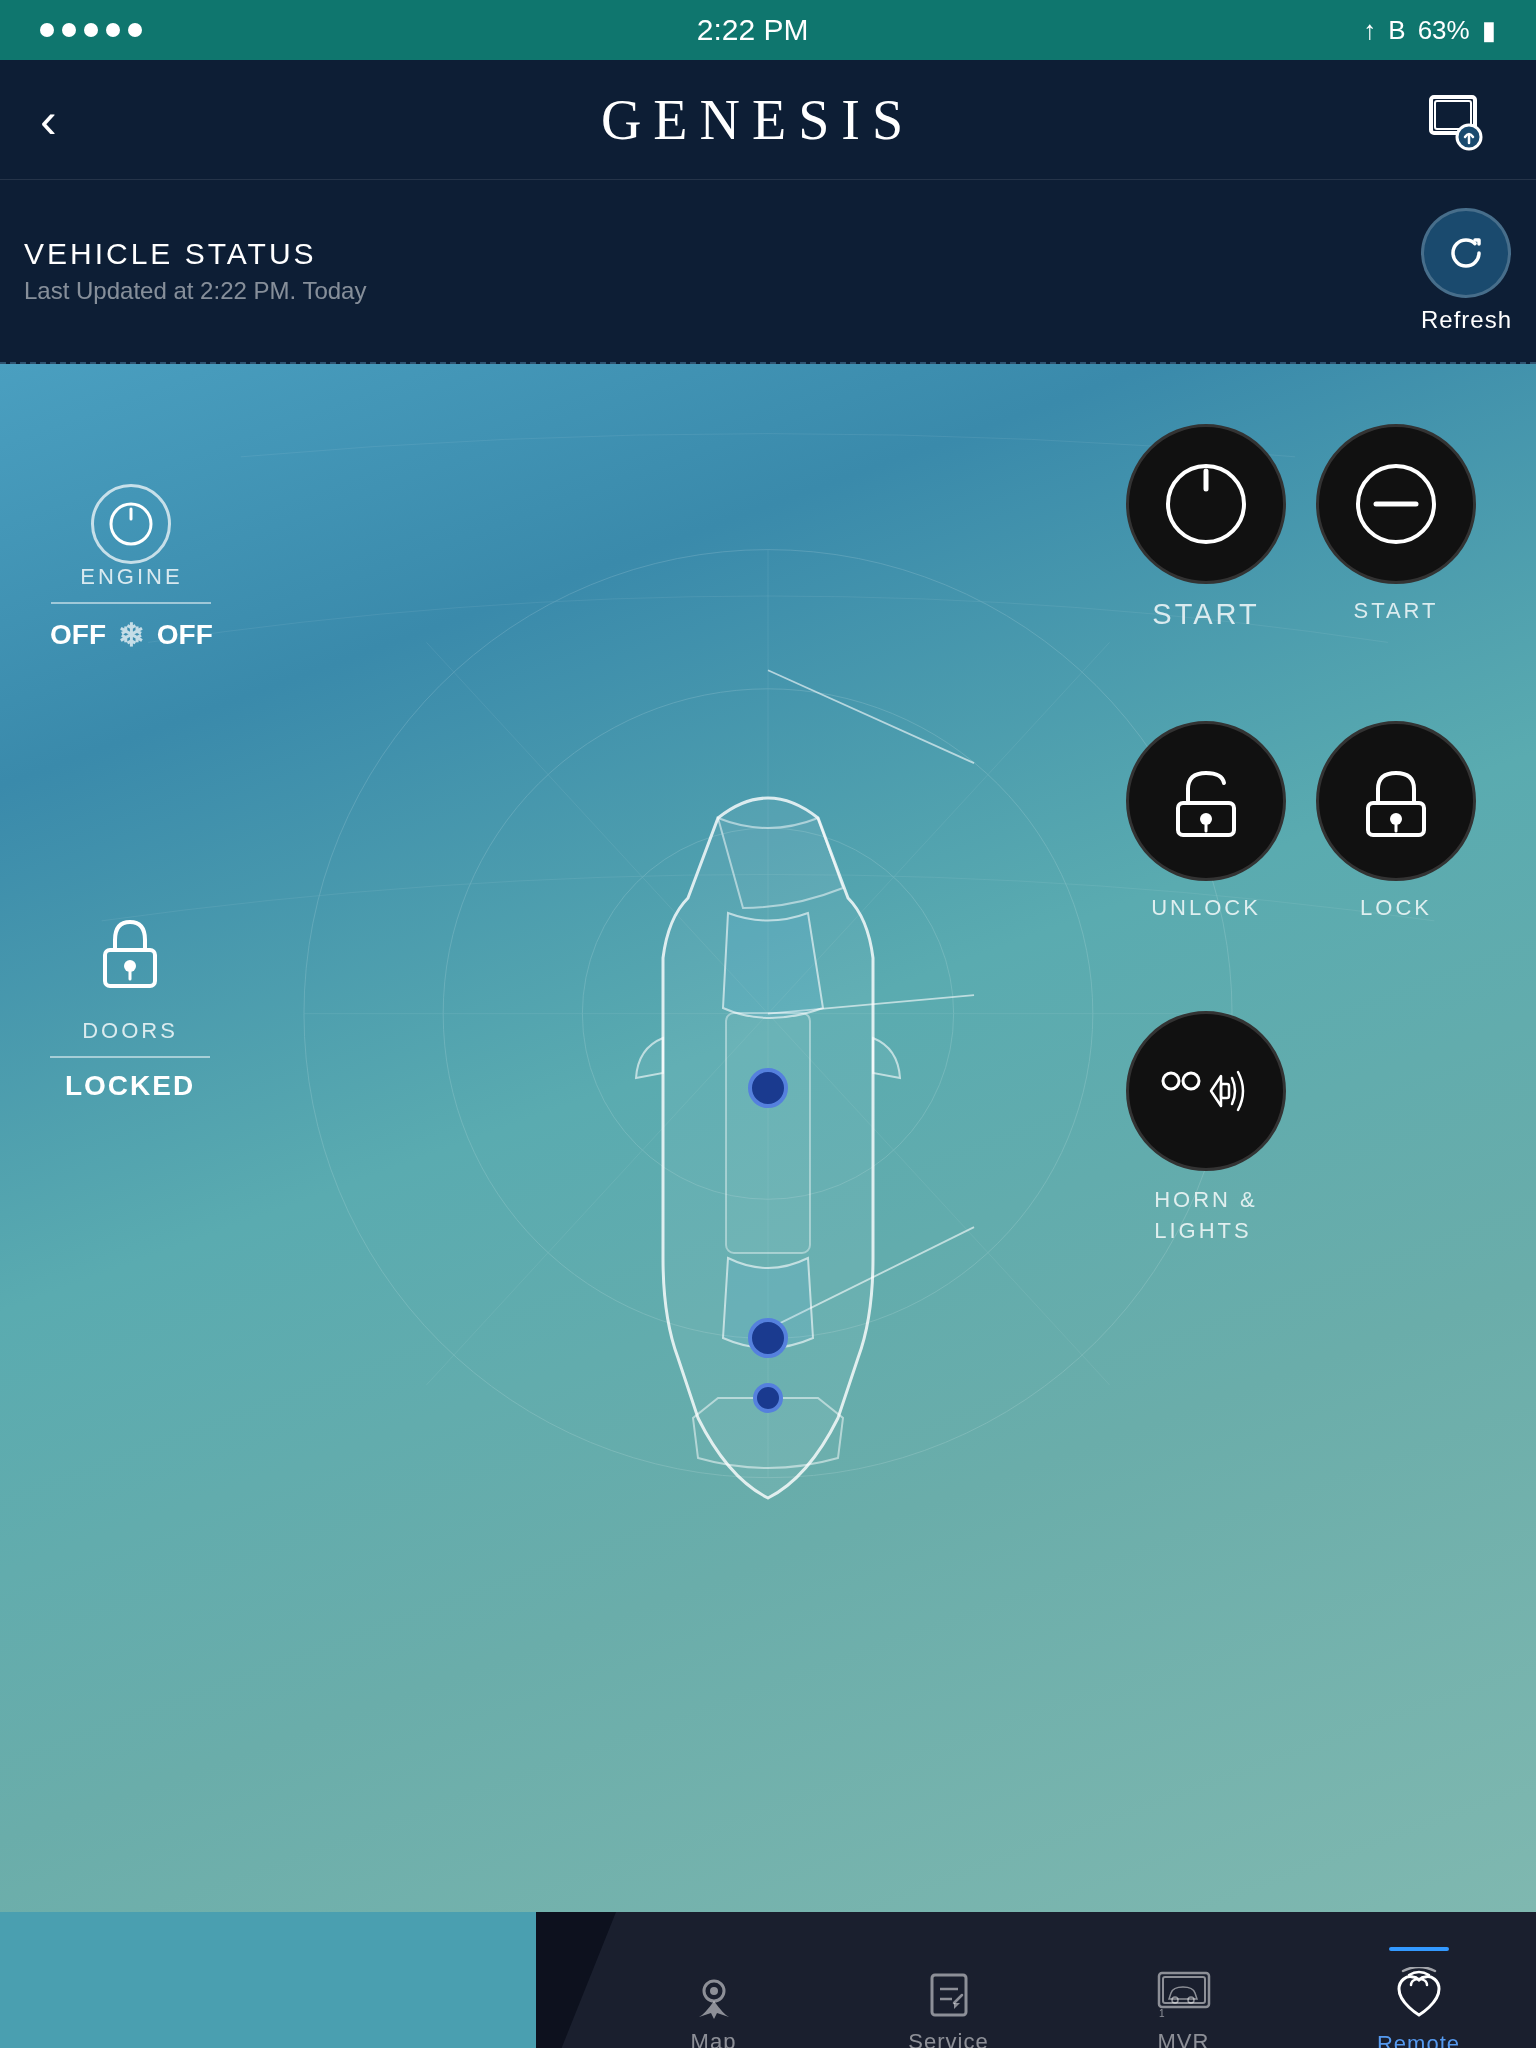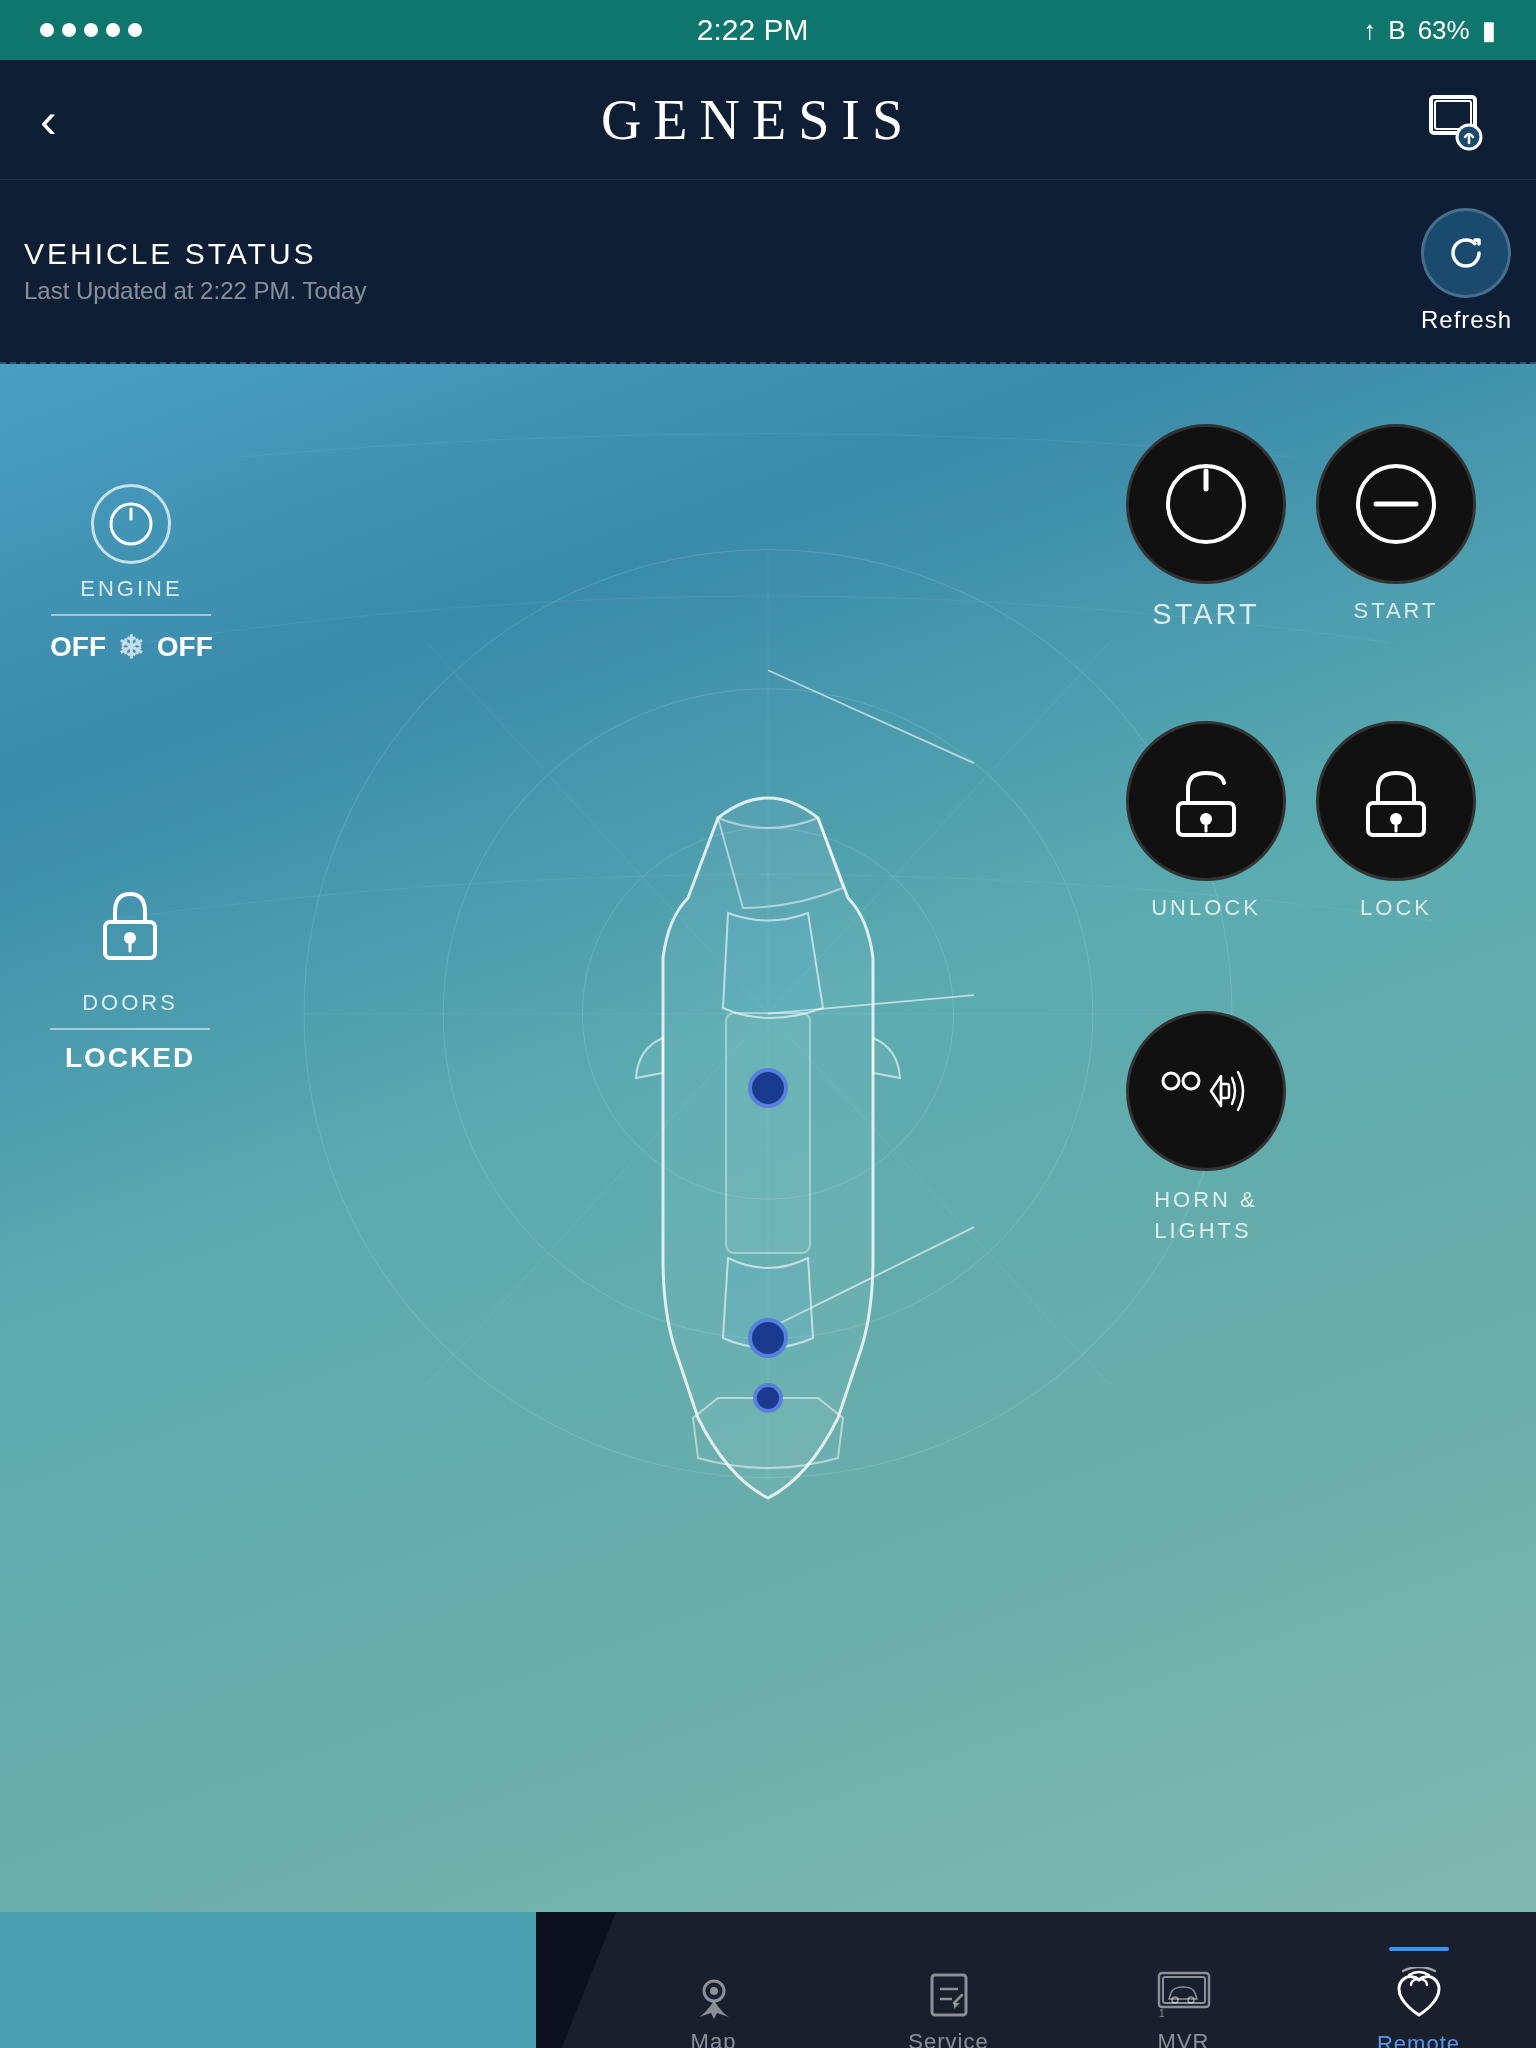--- a/index.html
+++ b/index.html
@@ -112,36 +112,36 @@
       color: white;
     }
     .engine-icon {
       width: 80px; height: 80px;
       border: 3px solid rgba(255,255,255,0.7);
       border-radius: 50%;
       display: flex; align-items: center; justify-content: center;
       font-size: 36px;
     }
     .engine-label {
-      font-size: 22px; letter-spacing: 3px; margin-top: 12px; opacity: 0.8;
+      font-size: 22px; letter-spacing: 3px; margin-top: 0; opacity: 0.8;
     }
     .engine-divider {
       width: 160px; height: 2px; background: rgba(255,255,255,0.5); margin: 12px 0;
     }
     .engine-off {
       display: flex; align-items: center; gap: 12px;
       font-size: 28px; font-weight: 700;
     }
     .fan-icon { font-size: 32px; opacity: 0.7; }
 
     
     .doors-status {
       position: absolute;
       left: 50px;
-      top: 520px;
+      top: 548px;
       display: flex;
       flex-direction: column;
       align-items: center;
       color: white;
     }
     .lock-icon {
       font-size: 60px;
     }
     .doors-label {
       font-size: 22px; letter-spacing: 3px; margin-top: 12px; opacity: 0.8;

